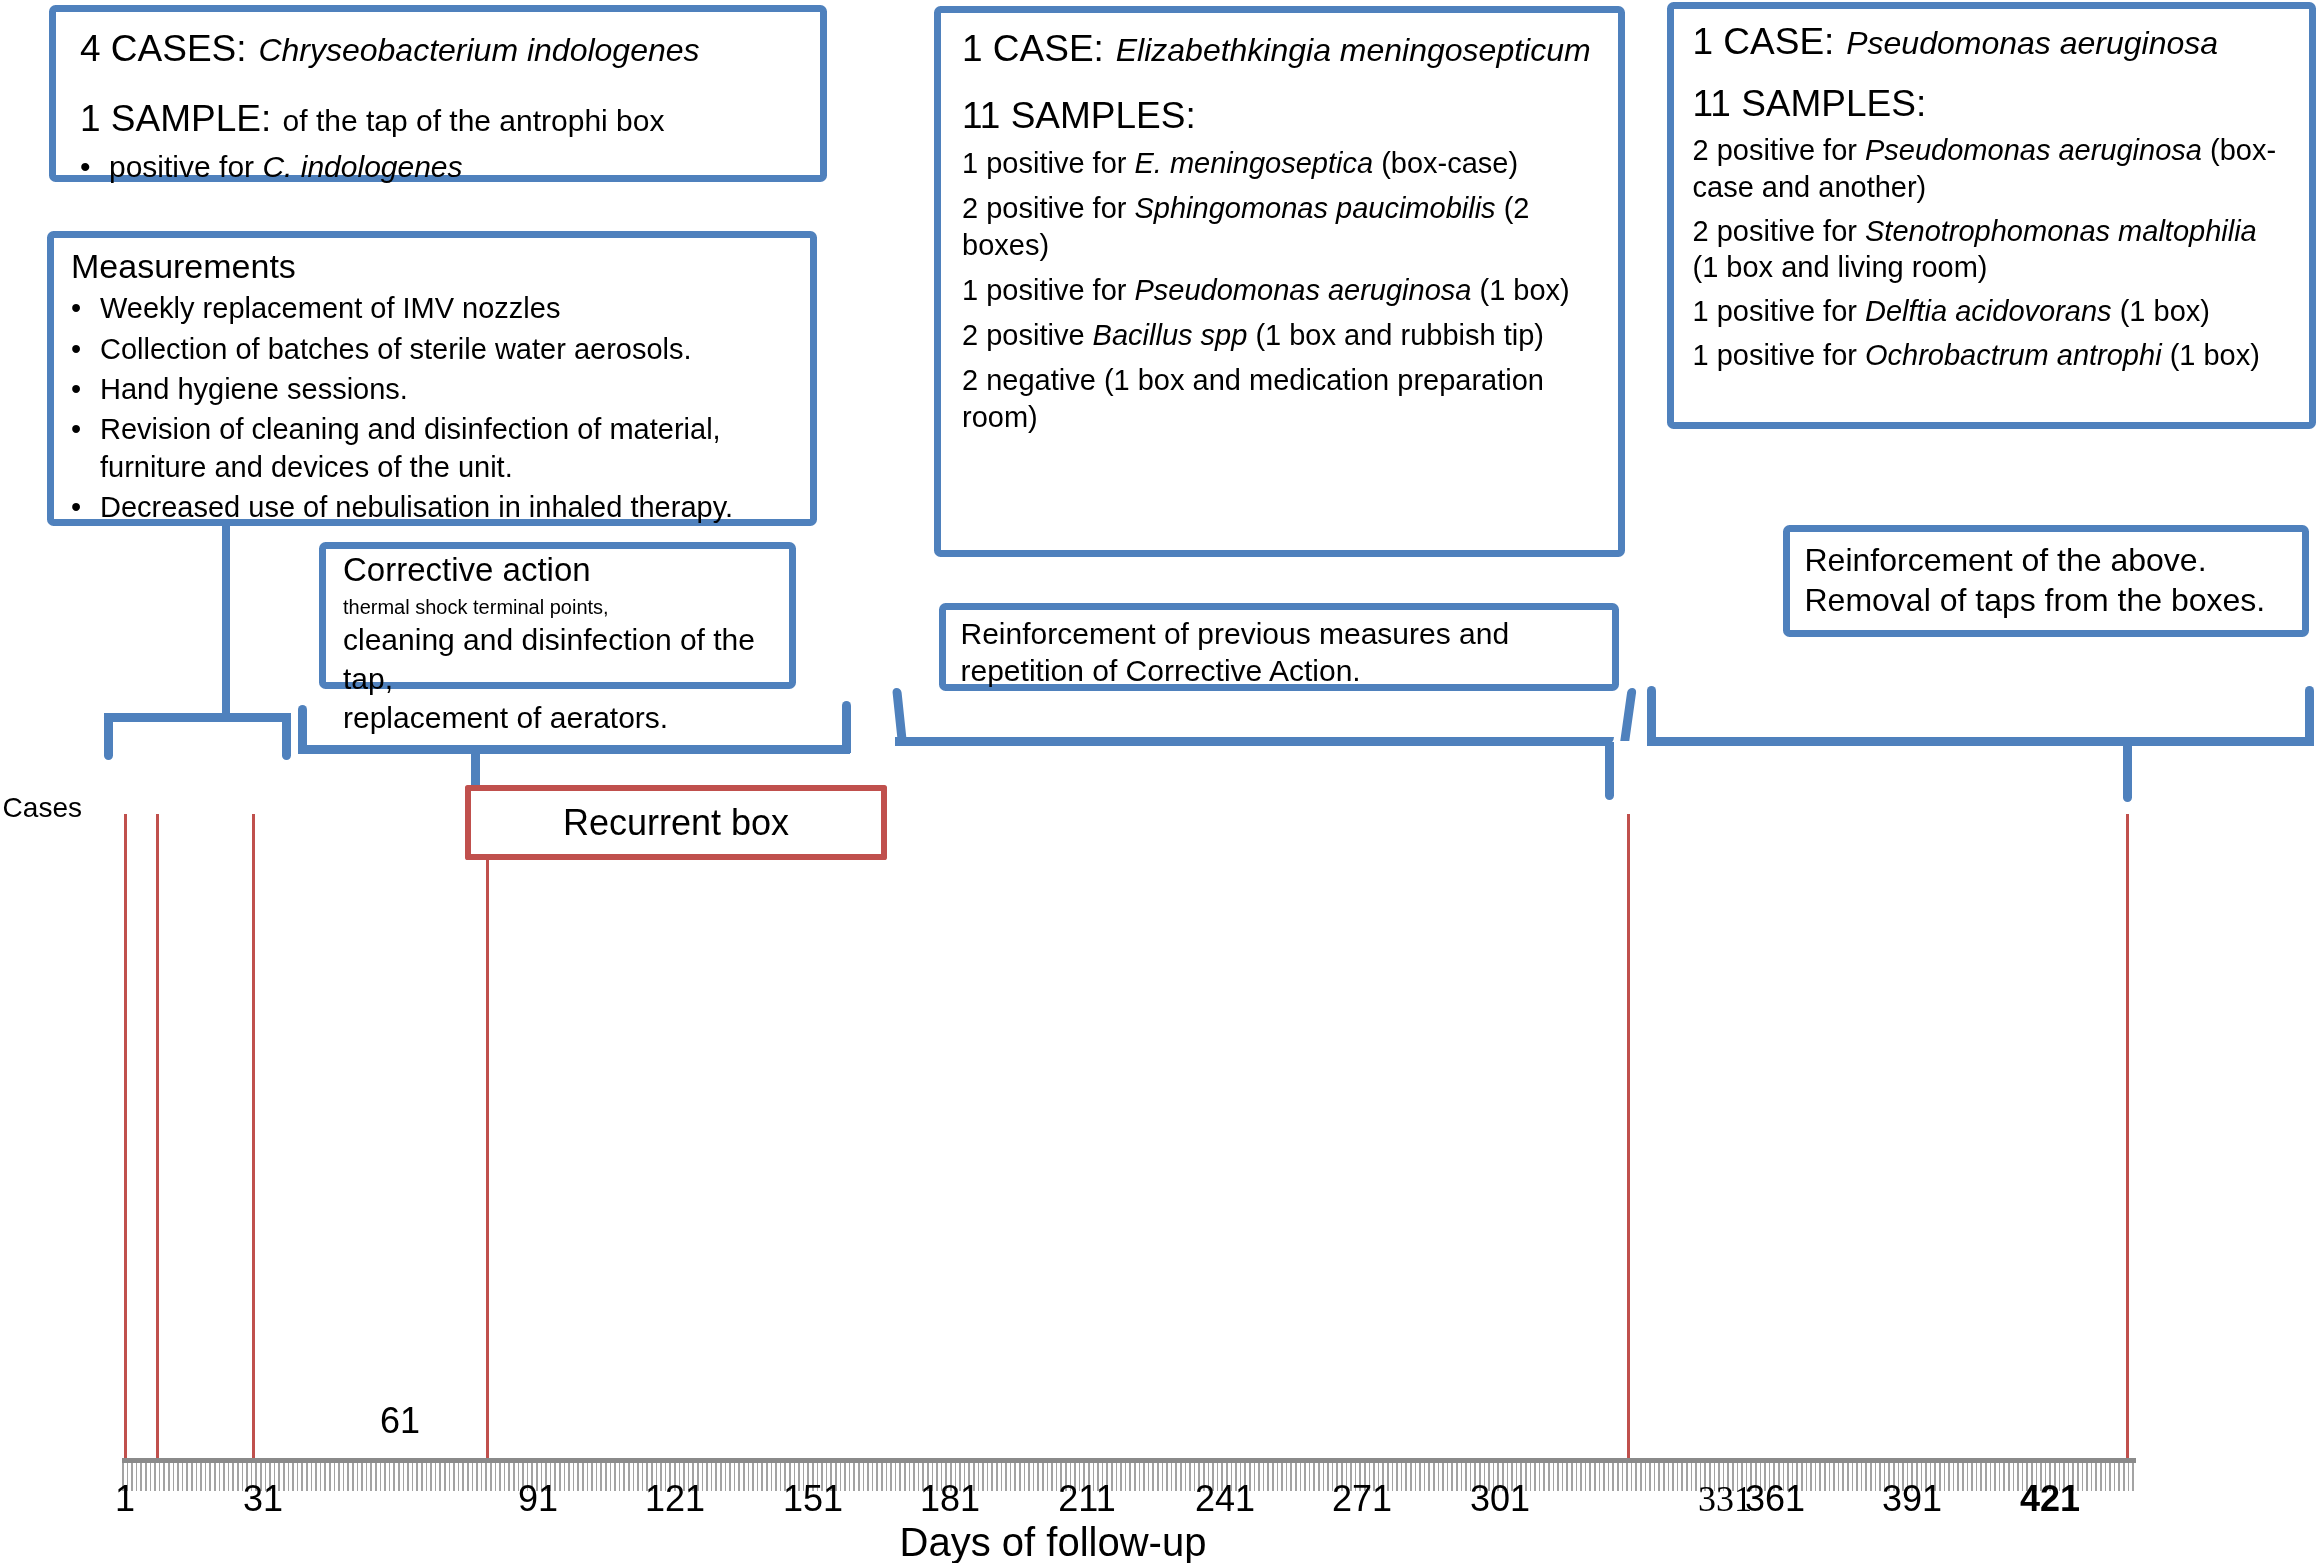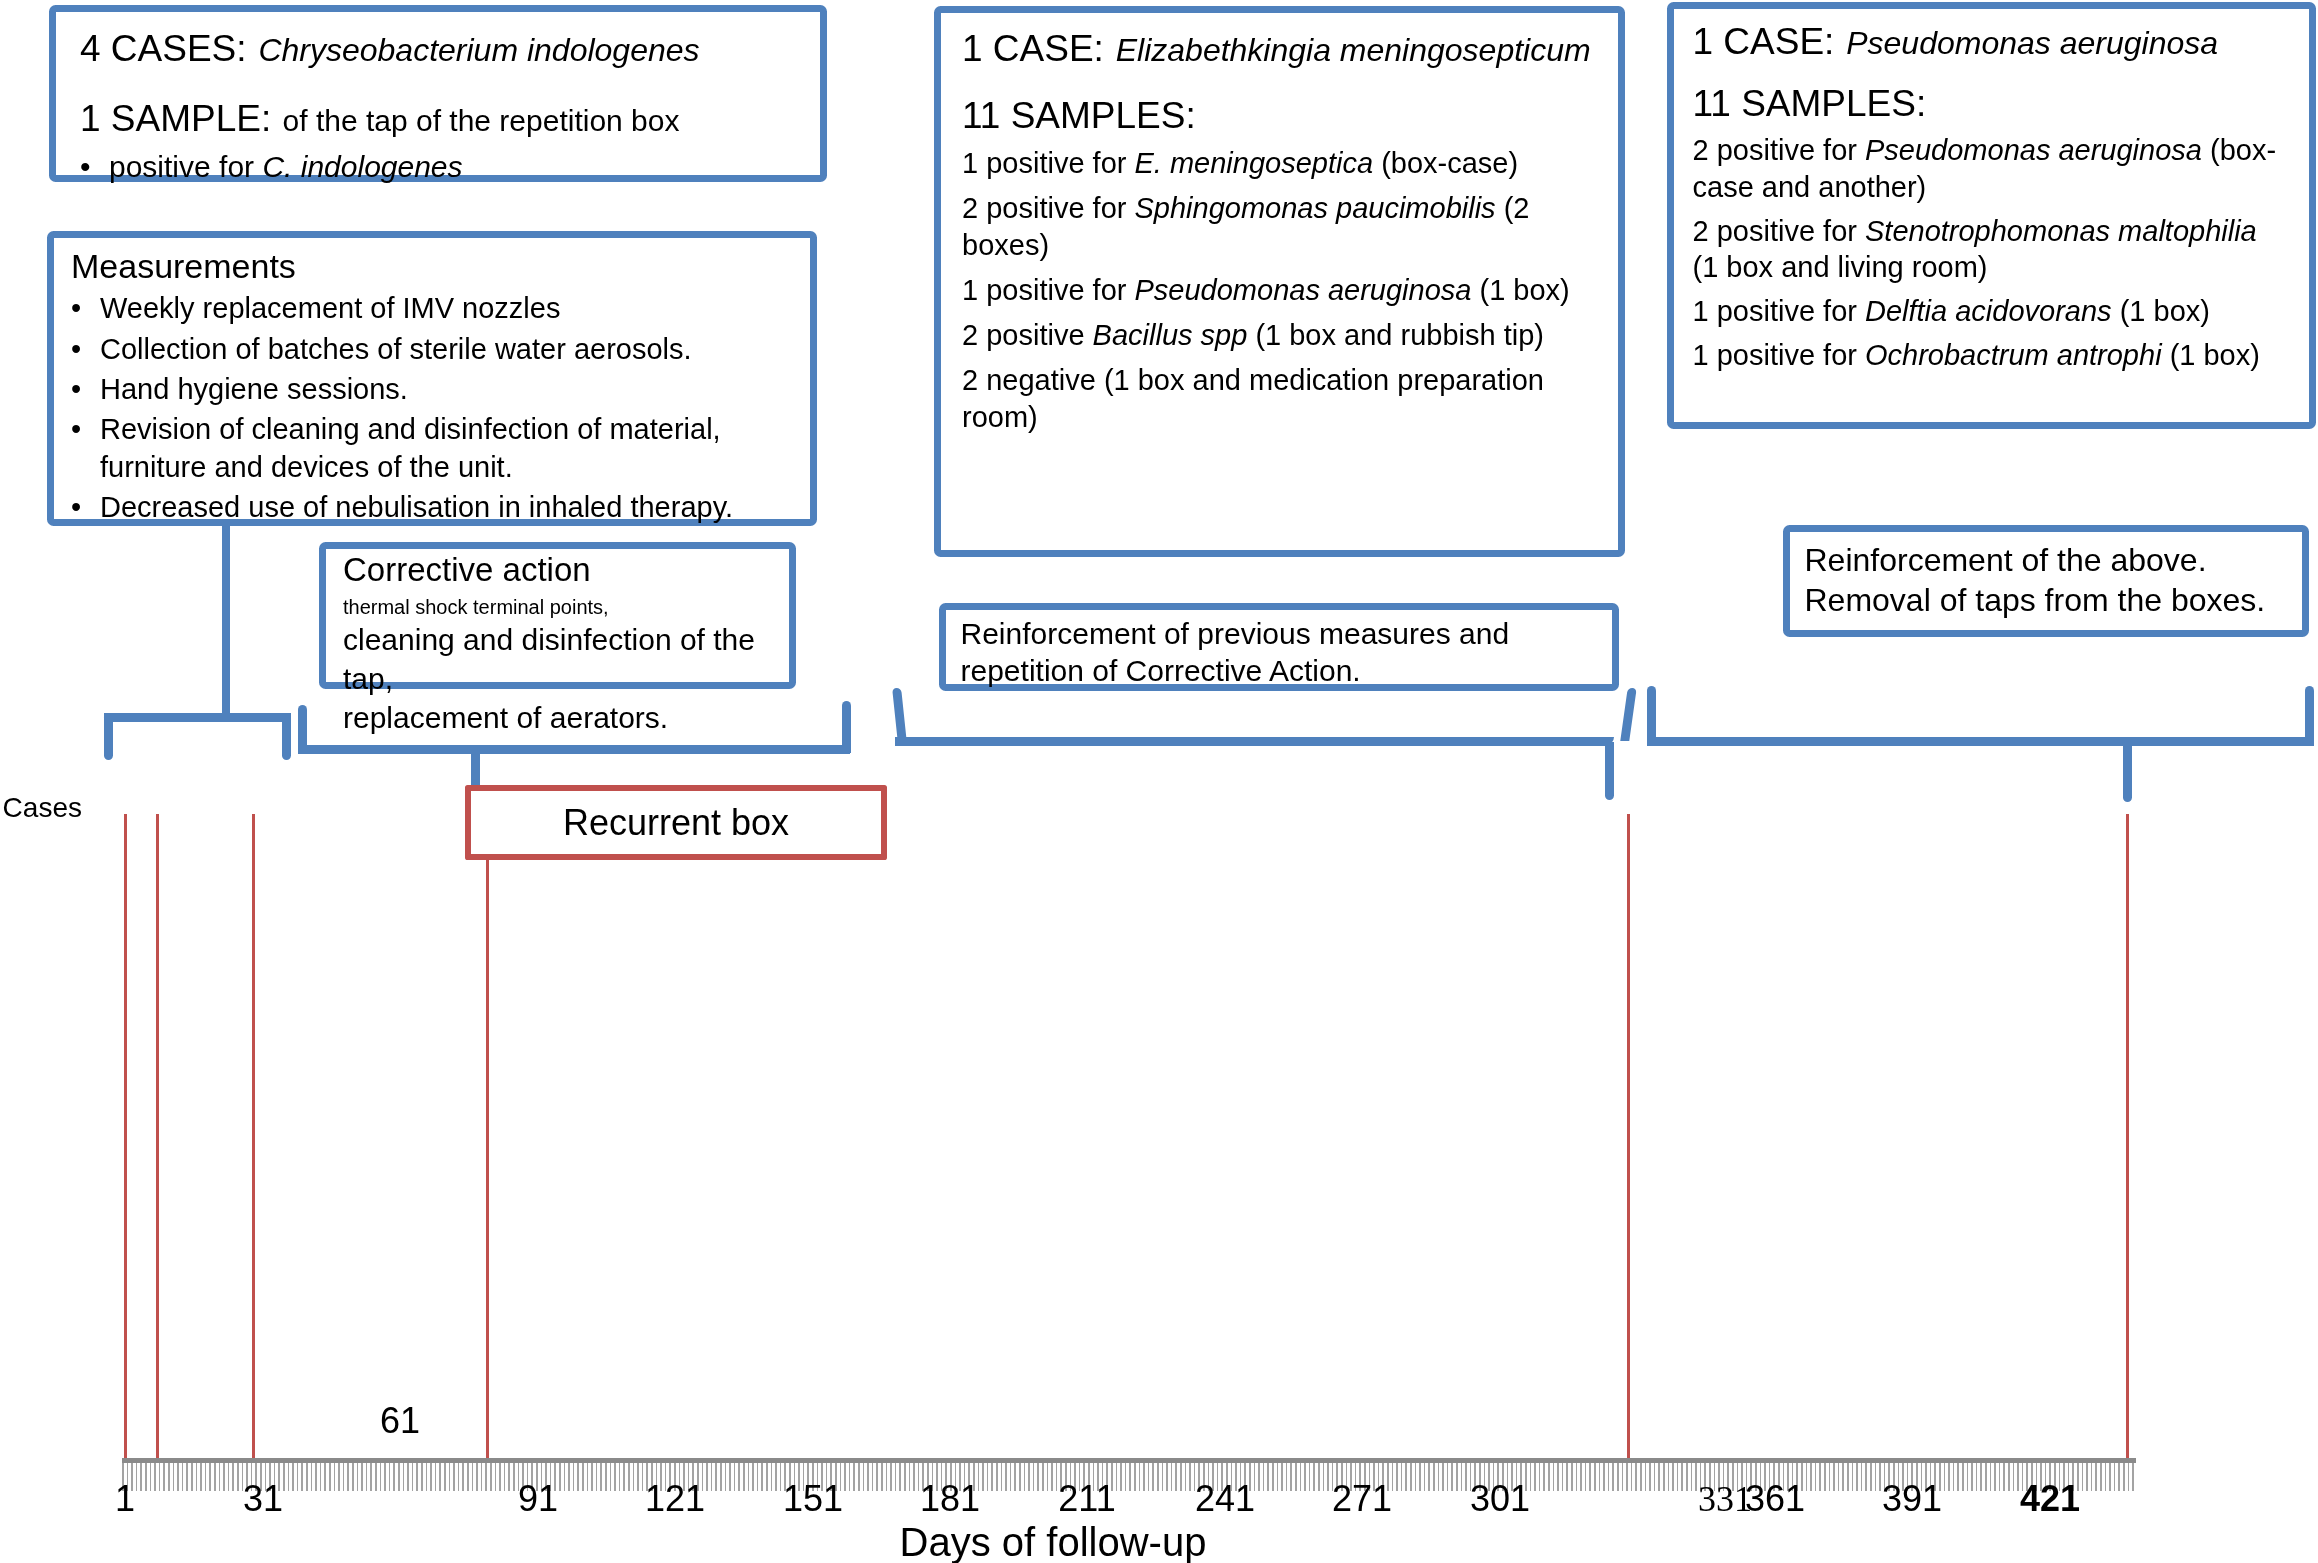--- a/index.html
+++ b/index.html
@@ -39,21 +39,21 @@
 
 <div id="canvas">
 
   <div class="bluebox" style="left:49px;top:5.3px;width:778px;height:177px;padding:16px 24px;">
     <div>
       <span class="hd">4 CASES:</span>
       <span class="sp">&nbsp;<span>Chryseobacterium indologenes</span></span>
     </div>
     <div style="margin-top:28px;">
       <span class="hd">1 SAMPLE:</span>
-      <span class="body1">&nbsp;<span>of the tap of the repetition box</span></span>
+      <span class="body1">&nbsp;<span>of the tap of the antrophi box</span></span>
     </div>
     <div class="bullet-row" style="margin-top:8px;font-size:30px;">
       <span class="bullet-dot">•</span>
       <span><span>positive for </span><span class="it">C. indologenes</span></span>
     </div>
   </div>
 
   <div class="bluebox" style="left:47px;top:231px;width:770px;height:295px;padding:9.2px 17px;">
     <div style="font-size:34px;margin-bottom:4px;">Measurements</div>
     <div class="bullet-row">

